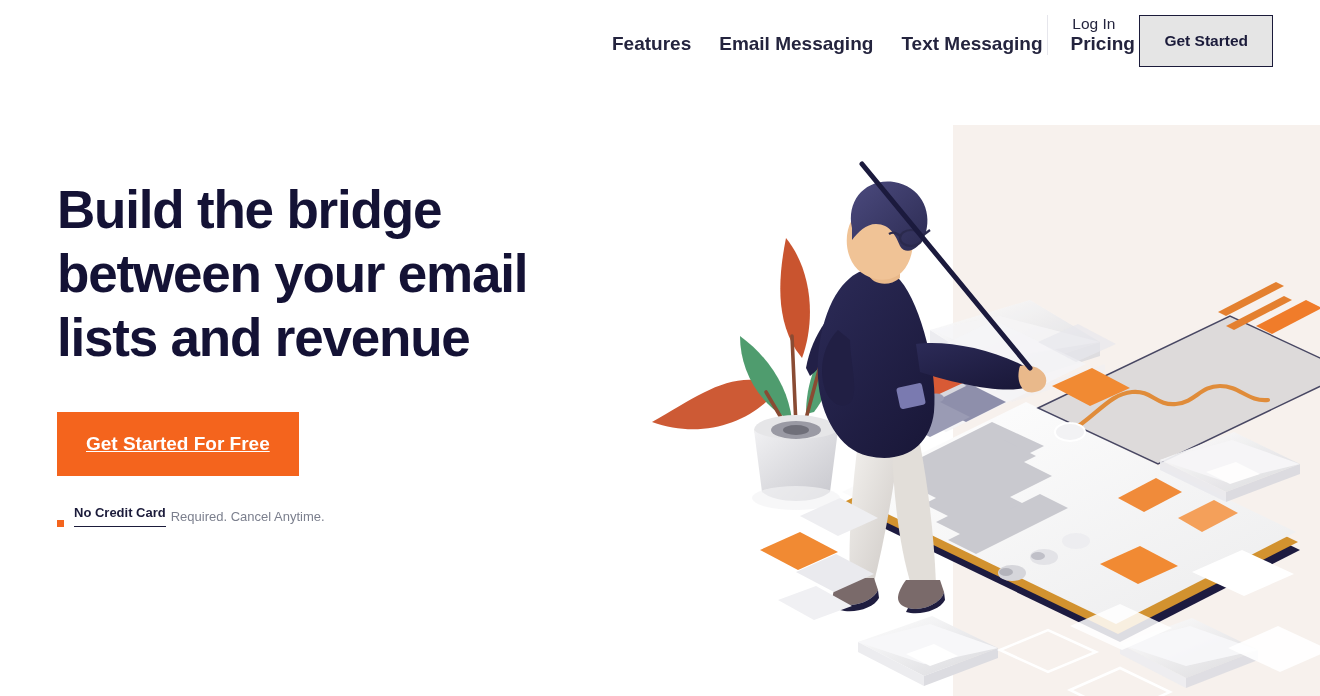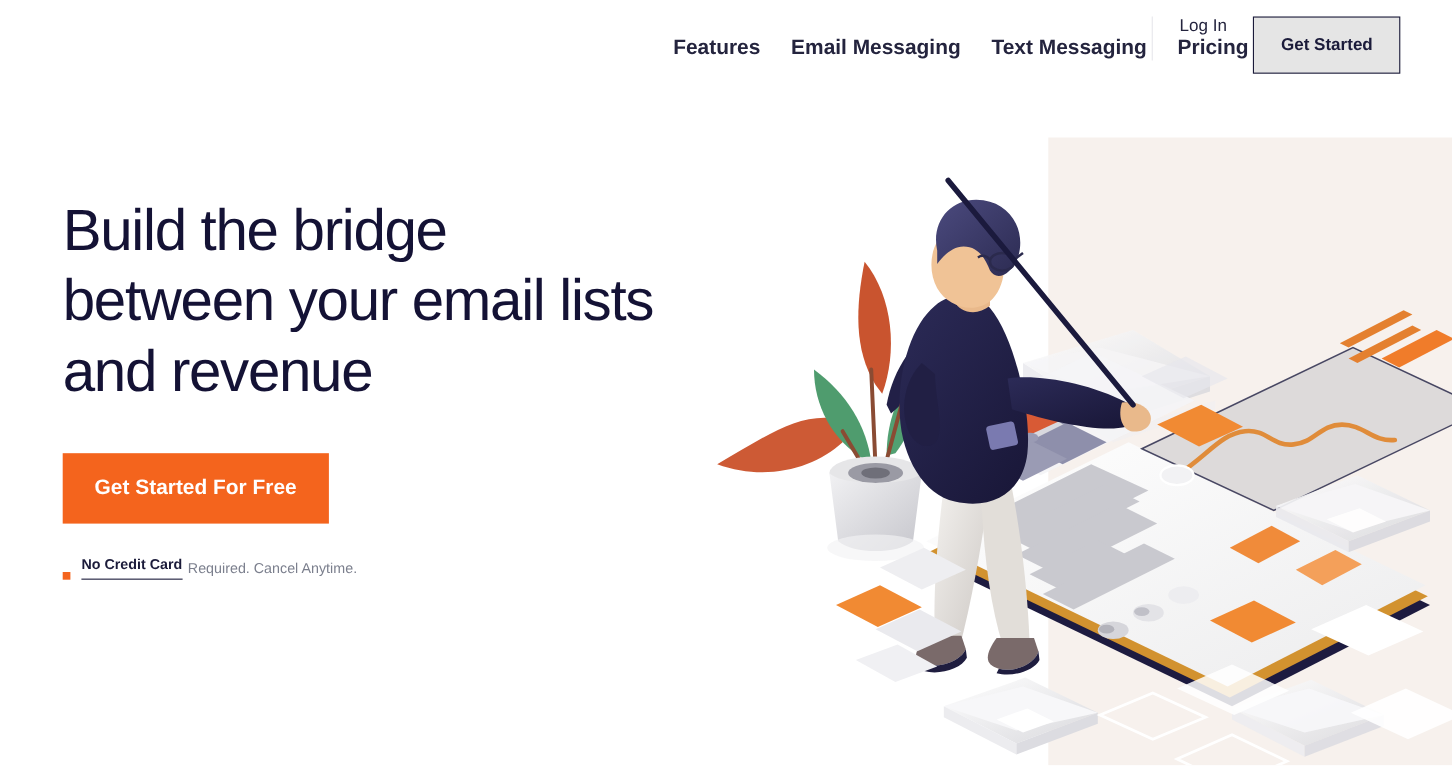--- a/index.html
+++ b/index.html
@@ -129,21 +129,21 @@
   .hero-copy {
     position: absolute;
     left: 57px;
     top: 178px;
     width: 560px;
     z-index: 20;
   }
   .hero-title {
     font-size: 53px;
     line-height: 64px;
-    font-weight: 400;
+    font-weight: 700;
     color: #141235;
     letter-spacing: -1.2px;
     max-width: 540px;
   }
   .hero-sub {
     margin-top: 33px;
     font-size: 21px;
     line-height: 32px;
     color: #6f7384;
     font-weight: 400;
@@ -159,20 +159,21 @@
     padding: 0 29px;
     background: #f4641d;
     border: none;
     border-radius: 0;
     color: #ffffff;
     font-size: 19px;
     font-weight: 700;
     font-family: "Liberation Sans", sans-serif;
     cursor: pointer;
     white-space: nowrap;
+    text-decoration: underline;
   }
 
   .note {
     margin-top: 27px;
     display: flex;
     align-items: flex-end;
     font-size: 13px;
     line-height: 20px;
   }
   .note-bullet {

